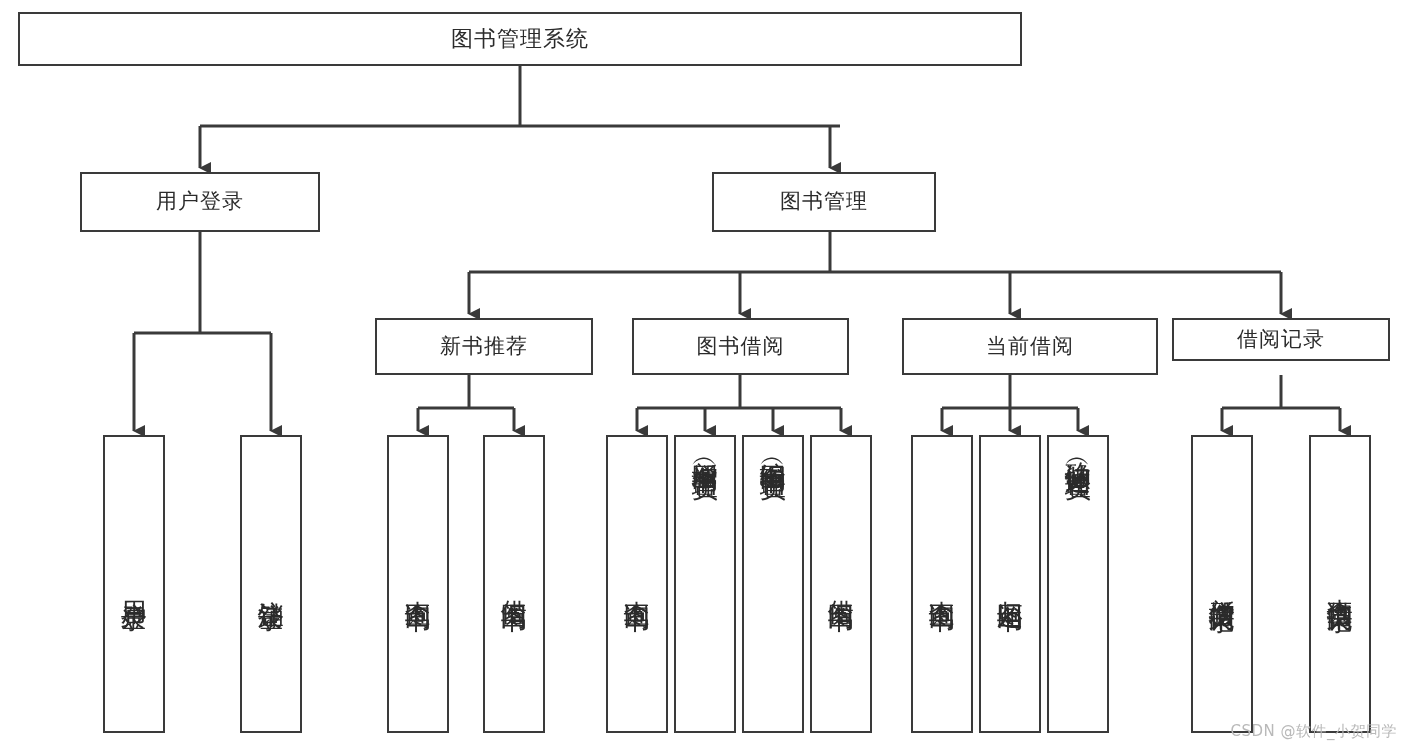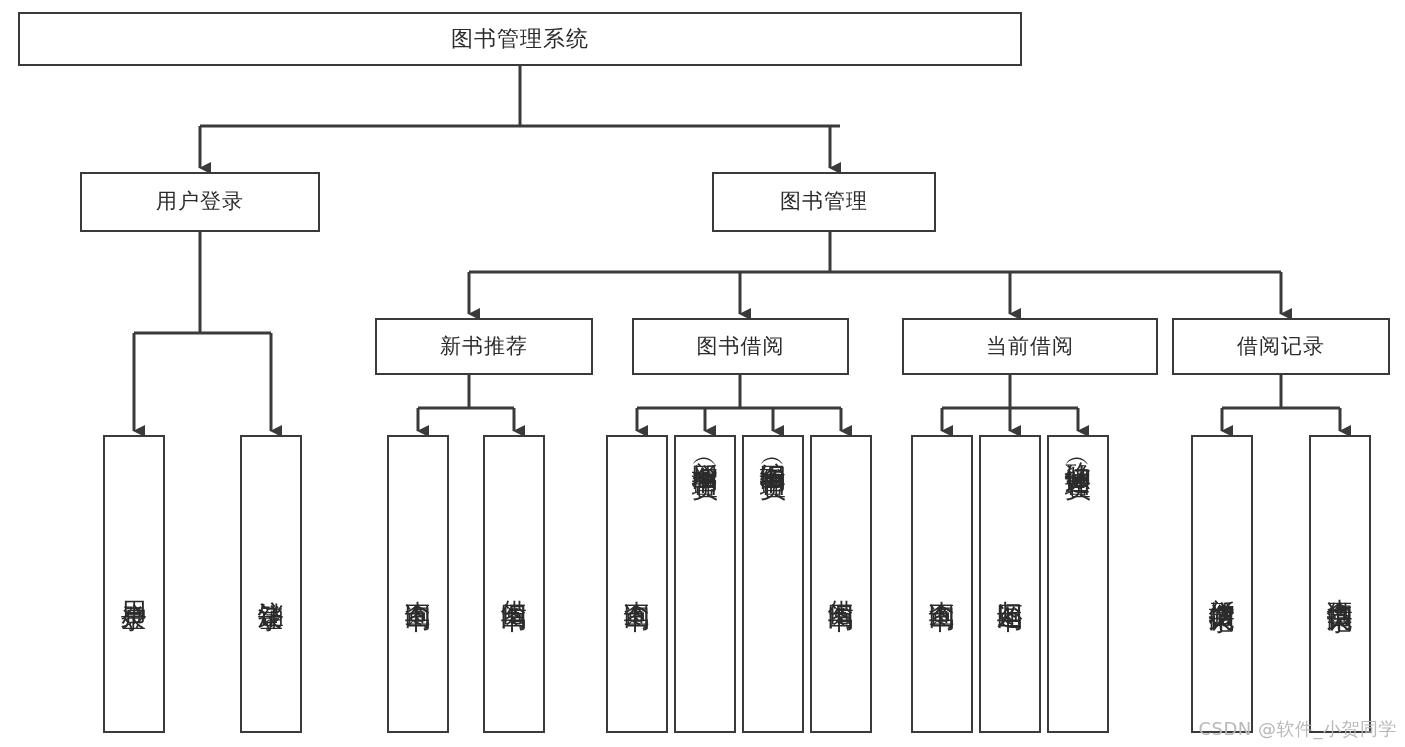--- a/index.html
+++ b/index.html
@@ -60,21 +60,21 @@
     letter-spacing: 2px;
     white-space: nowrap;
   }
   .node.vert.top .label {
     align-self: flex-start;
   }
   .watermark {
     position: absolute;
     right: 8px;
     bottom: 6px;
-    font-size: 18px;
+    font-size: 15px;
     color: #b9b9b9;
     white-space: nowrap;
     letter-spacing: 0.5px;
   }
 </style>
 </head>
 <body>
 
 <div id="canvas">
 
@@ -145,21 +145,21 @@
   </div>
 
   <div class="node horiz" style="left:632px; top:318px; width:217px; height:57px;">
     <span class="label">图书借阅</span>
   </div>
 
   <div class="node horiz" style="left:902px; top:318px; width:256px; height:57px;">
     <span class="label">当前借阅</span>
   </div>
 
-  <div class="node horiz" style="left:1172px; top:318px; width:218px; height:57px;">
+  <div class="node horiz" style="left:1172px; top:318px; width:218px; height:43px;">
     <span class="label">借阅记录</span>
   </div>
 
   <div class="node vert" style="left:103px; top:435px; width:62px; height:298px;">
     <span class="label">用户登录</span>
   </div>
 
   <div class="node vert" style="left:240px; top:435px; width:62px; height:298px;">
     <span class="label">注销登录</span>
   </div>

